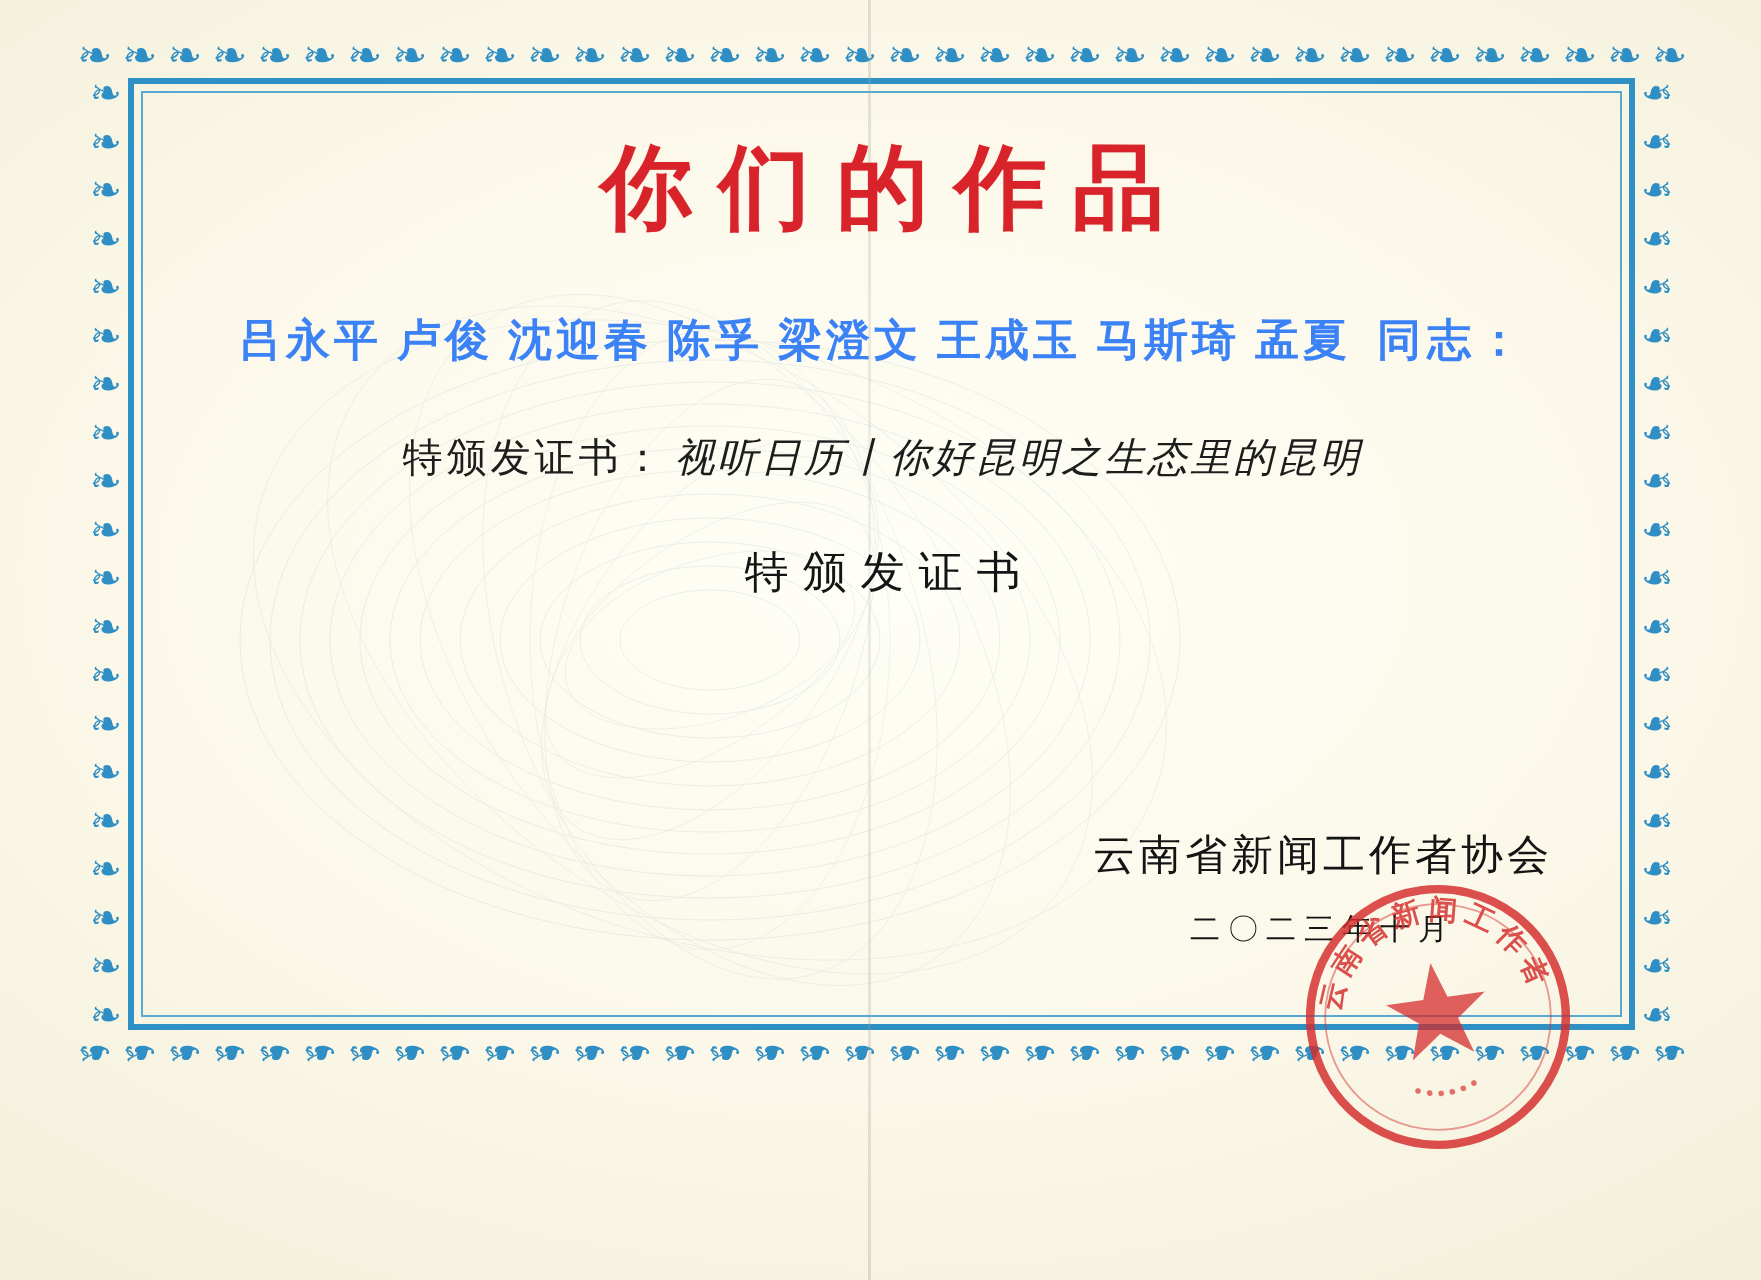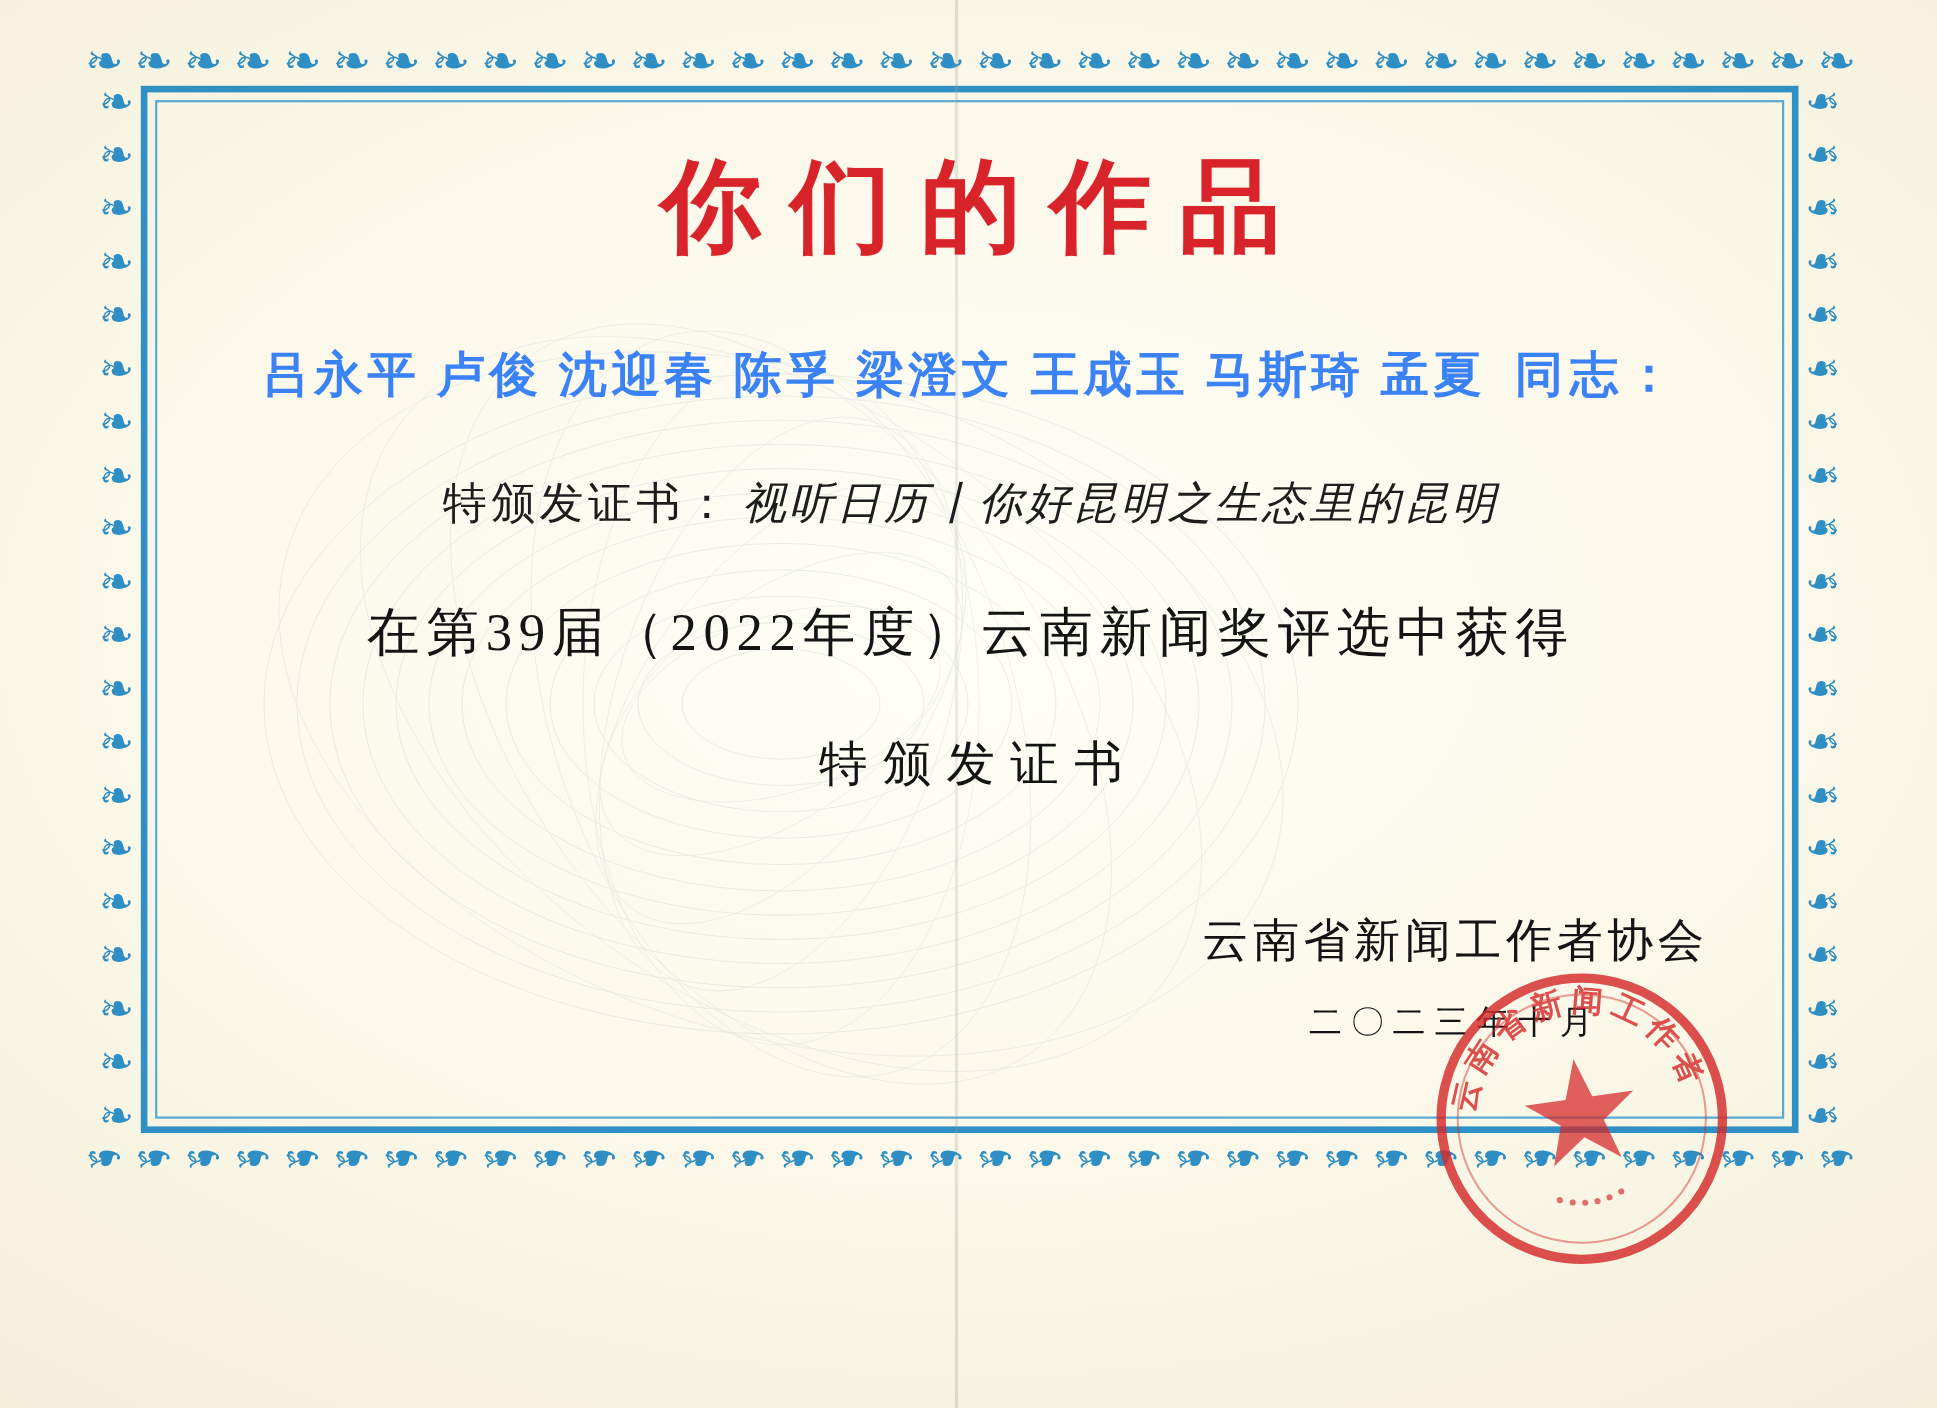--- a/index.html
+++ b/index.html
@@ -406,21 +406,20 @@
     <div class="cert-title">你们的作品</div>
 
     <div class="recipients">
       <span class="names">吕永平 卢俊 沈迎春 陈孚 梁澄文 王成玉 马斯琦 孟夏</span><span class="comrade">同志：</span>
     </div>
 
     <div class="work-line">
       <span class="lead">特颁发证书：</span><span class="work-title">视听日历丨你好昆明之生态里的昆明</span>
     </div>
 
-    <div class="award-line">在第39届（2022年度）云南新闻奖评选中获得</div>
 
 
     <div class="issue-line">特颁发证书</div>
 
     <div class="signature">
       <div class="issuer">云南省新闻工作者协会</div>
       <div class="issue-date">二〇二三年十月</div>
     </div>
 
   </div>

